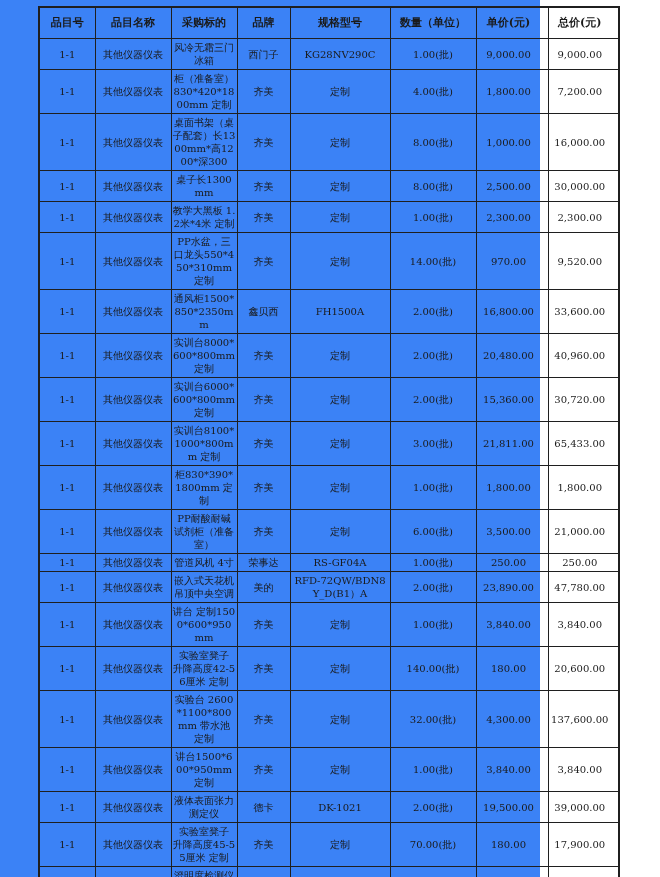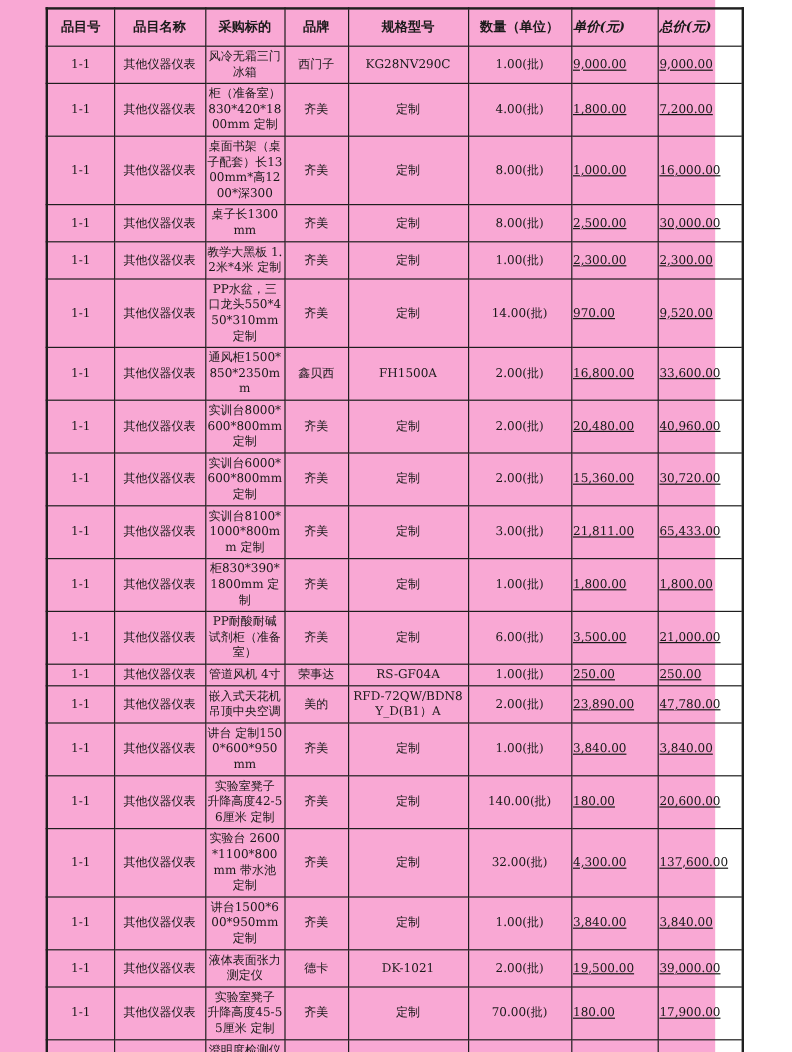--- a/index.html
+++ b/index.html
@@ -7,23 +7,23 @@
     padding: 0;
     background: #ffffff;
     width: 660px;
     height: 877px;
     overflow: hidden;
     font-family: "DejaVu Serif", serif;
     color: #1a1a1a;
   }
   .page {
     position: relative;
-    width: 596px;
+    width: 540px;
     height: 877px;
-    background: #f9a8d4;
+    background: #3b82f6;
   }
   table.proc-table {
     position: absolute;
     left: 38px;
     top: 6px;
     width: 580px;
     border-collapse: collapse;
     table-layout: fixed;
     border: 2px solid #1f1f1f;
   }
@@ -41,29 +41,27 @@
   table.proc-table thead th {
     font-size: 11px;
     font-weight: bold;
     height: 26px;
     line-height: 14px;
     padding: 2px 1px;
   }
   
   table.proc-table td.col-6,
   table.proc-table td.col-7 {
-    text-align: left;
+    text-align: center;
     padding-right: 8px;
-    text-decoration: underline;
   }
   table.proc-table th.col-6,
   table.proc-table th.col-7 {
-    text-align: left;
+    text-align: center;
     padding-right: 8px;
-    font-style: italic;
   }
   col.w0 { width: 56px; }
   col.w1 { width: 76px; }
   col.w2 { width: 66px; }
   col.w3 { width: 53px; }
   col.w4 { width: 100px; }
   col.w5 { width: 86px; }
   col.w6 { width: 72px; }
   col.w7 { width: 71px; }
 </style>

